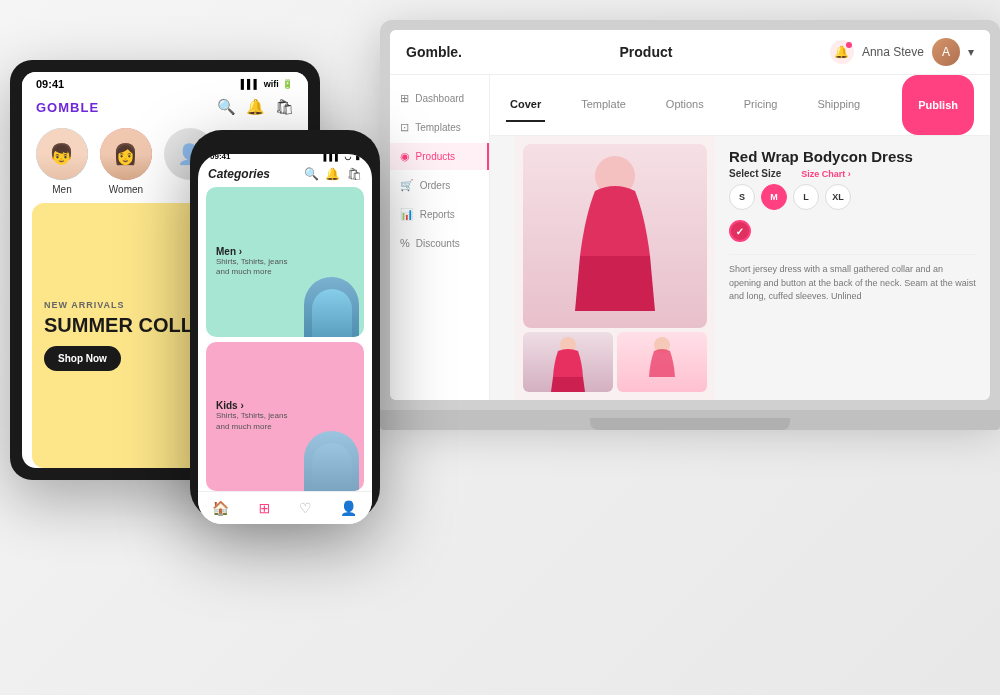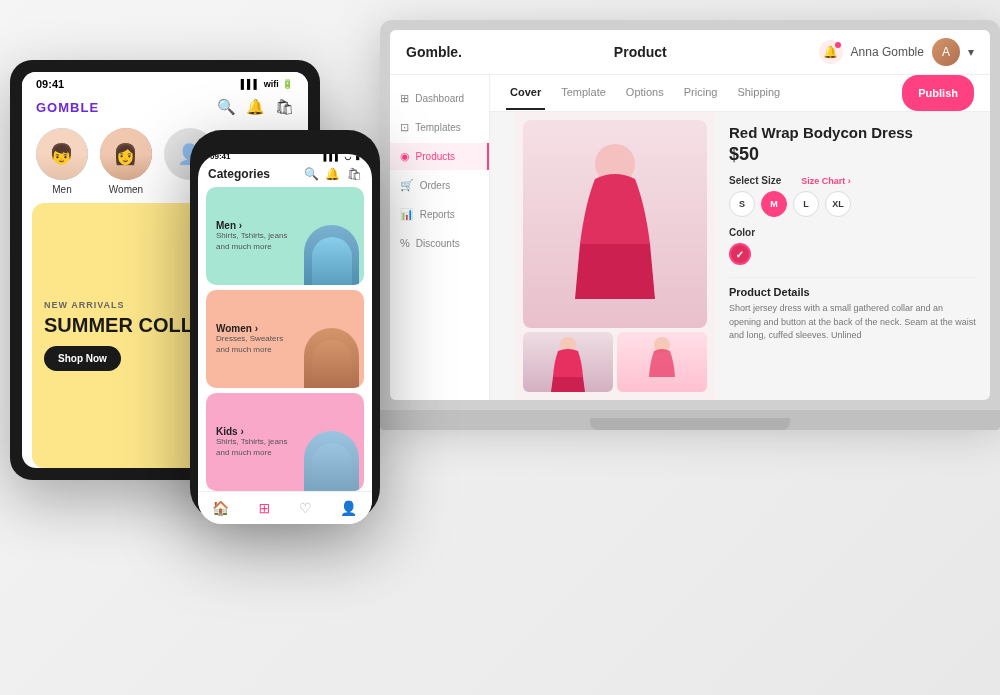--- a/index.html
+++ b/index.html
@@ -156,21 +156,21 @@
       font-size: 8px;
       font-weight: 700;
       margin-top: -4px;
     }
     .phone-header {
       display: flex;
       justify-content: space-between;
       align-items: center;
       padding: 4px 10px 6px;
     }
-    .phone-section-title { font-size: 12px; font-weight: 700; color: #222; }
+    .phone-section-title { font-size: 12px; font-weight: 700; color: #222; font-style: italic; }
     .phone-header-icons { display: flex; gap: 6px; font-size: 12px; color: #555; }
     .phone-categories { display: flex; flex-direction: column; gap: 5px; padding: 0 8px; flex: 1; overflow: hidden; }
     .category-card {
       border-radius: 10px;
       padding: 8px 10px;
       display: flex;
       align-items: center;
       justify-content: space-between;
       flex: 1;
       overflow: hidden;
@@ -297,36 +297,36 @@
     }
     .sidebar-item.active { color: #ff4081; background: #fff0f5; border-right: 2px solid #ff4081; }
     .sidebar-item-icon { font-size: 11px; }
     .laptop-main { flex: 1; display: flex; flex-direction: column; overflow: hidden; }
     .laptop-tabs {
       display: flex;
       align-items: center;
       padding: 0 16px;
       background: #fff;
       border-bottom: 1px solid #eee;
-      gap: 12px;
+      gap: 32px;
     }
     .tab-item {
       padding: 10px 4px;
       font-size: 11px;
       color: #888;
       cursor: pointer;
       border-bottom: 2px solid transparent;
     }
     .tab-item.active { color: #222; border-bottom-color: #222; font-weight: 600; }
     .publish-btn {
       margin-left: auto;
       background: #ff4081;
       color: #fff;
       border: none;
-      padding: 12px 16px;
+      padding: 24px 16px;
       border-radius: 16px;
       font-size: 11px;
       font-weight: 600;
       cursor: pointer;
     }
     .laptop-product { display: flex; flex: 1; overflow: hidden; margin-left: 25px; }
     .product-images {
       width: 200px;
       background: #f9f0f2;
       display: flex;
@@ -500,31 +500,20 @@
           <div class="category-info">
             <div class="category-name">Men ›</div>
             <div class="category-sub">Shirts, Tshirts, jeans and much more</div>
           </div>
           <div class="category-img category-img-men">
             <div style="width:100%;height:100%;display:flex;align-items:flex-end;justify-content:center;overflow:hidden;">
               <div style="width:40px;height:80%;background:linear-gradient(180deg,#87ceeb 0%,#5b9fbf 100%);border-radius:20px 20px 0 0;"></div>
             </div>
           </div>
         </div>
-        <div class="category-card women">
-          <div class="category-info">
-            <div class="category-name">Women ›</div>
-            <div class="category-sub">Dresses, Sweaters and much more</div>
-          </div>
-          <div class="category-img category-img-women">
-            <div style="width:100%;height:100%;display:flex;align-items:flex-end;justify-content:center;overflow:hidden;">
-              <div style="width:40px;height:80%;background:linear-gradient(180deg,#d4956a 0%,#b07050 100%);border-radius:20px 20px 0 0;"></div>
-            </div>
-          </div>
-        </div>
         <div class="category-card kids">
           <div class="category-info">
             <div class="category-name">Kids ›</div>
             <div class="category-sub">Shirts, Tshirts, jeans and much more</div>
           </div>
           <div class="category-img category-img-kids">
             <div style="width:100%;height:100%;display:flex;align-items:flex-end;justify-content:center;overflow:hidden;">
               <div style="width:40px;height:80%;background:linear-gradient(180deg,#9bc4e0 0%,#7aa4c0 100%);border-radius:20px 20px 0 0;"></div>
             </div>
           </div>
@@ -544,21 +533,21 @@
       <div class="laptop-screen">
 
         <div class="laptop-titlebar">
           <span class="laptop-app-name">Gomble.</span>
           <span class="laptop-section-name">Product</span>
           <div class="laptop-user">
             <div class="laptop-bell">
               🔔
               <div class="laptop-bell-dot"></div>
             </div>
-            <span>Anna Gomble</span>
+            <span>Anna Steve</span>
             <div class="laptop-user-avatar">A</div>
             <span>▾</span>
           </div>
         </div>
 
         <div class="laptop-content">
 
           <div class="laptop-sidebar">
             <div class="sidebar-item">
               <span class="sidebar-item-icon">⊞</span>
@@ -620,39 +609,36 @@
                     <svg width="40" height="55" viewBox="0 0 40 55">
                       <ellipse cx="20" cy="8" rx="8" ry="8" fill="#f5c8b8"></ellipse>
                       <path d="M12 14 Q8 25 7 40 L33 40 Q32 25 28 14 Q24 12 20 12 Q16 12 12 14Z" fill="#e83060" opacity="0.7"></path>
                     </svg>
                   </div>
                 </div>
               </div>
 
               <div class="product-details">
                 <div class="product-title">Red Wrap Bodycon Dress</div>
-                <div class="product-price">$50</div>
                 <div class="product-size-label">
                   <span>Select Size</span>
                   <span class="size-chart-link">Size Chart ›</span>
                 </div>
                 <div class="size-options">
                   <button class="size-btn">S</button>
                   <button class="size-btn active">M</button>
                   <button class="size-btn">L</button>
                   <button class="size-btn">XL</button>
                 </div>
-                <div class="color-label">Color</div>
                 <div class="color-options">
                   <div class="color-swatch selected" style="background:#e03060;">
                     <span style="color:#fff;font-size:10px;font-weight:bold;">✓</span>
                   </div>
                 </div>
                 <div class="product-details-section">
-                  <div class="product-details-title">Product Details</div>
                   <div class="product-details-text">Short jersey dress with a small gathered collar and an opening and button at the back of the neck. Seam at the waist and long, cuffed sleeves. Unlined</div>
                 </div>
               </div>
             </div>
           </div>
         </div>
       </div>
     </div>
     <div class="laptop-base"></div>
   </div>

